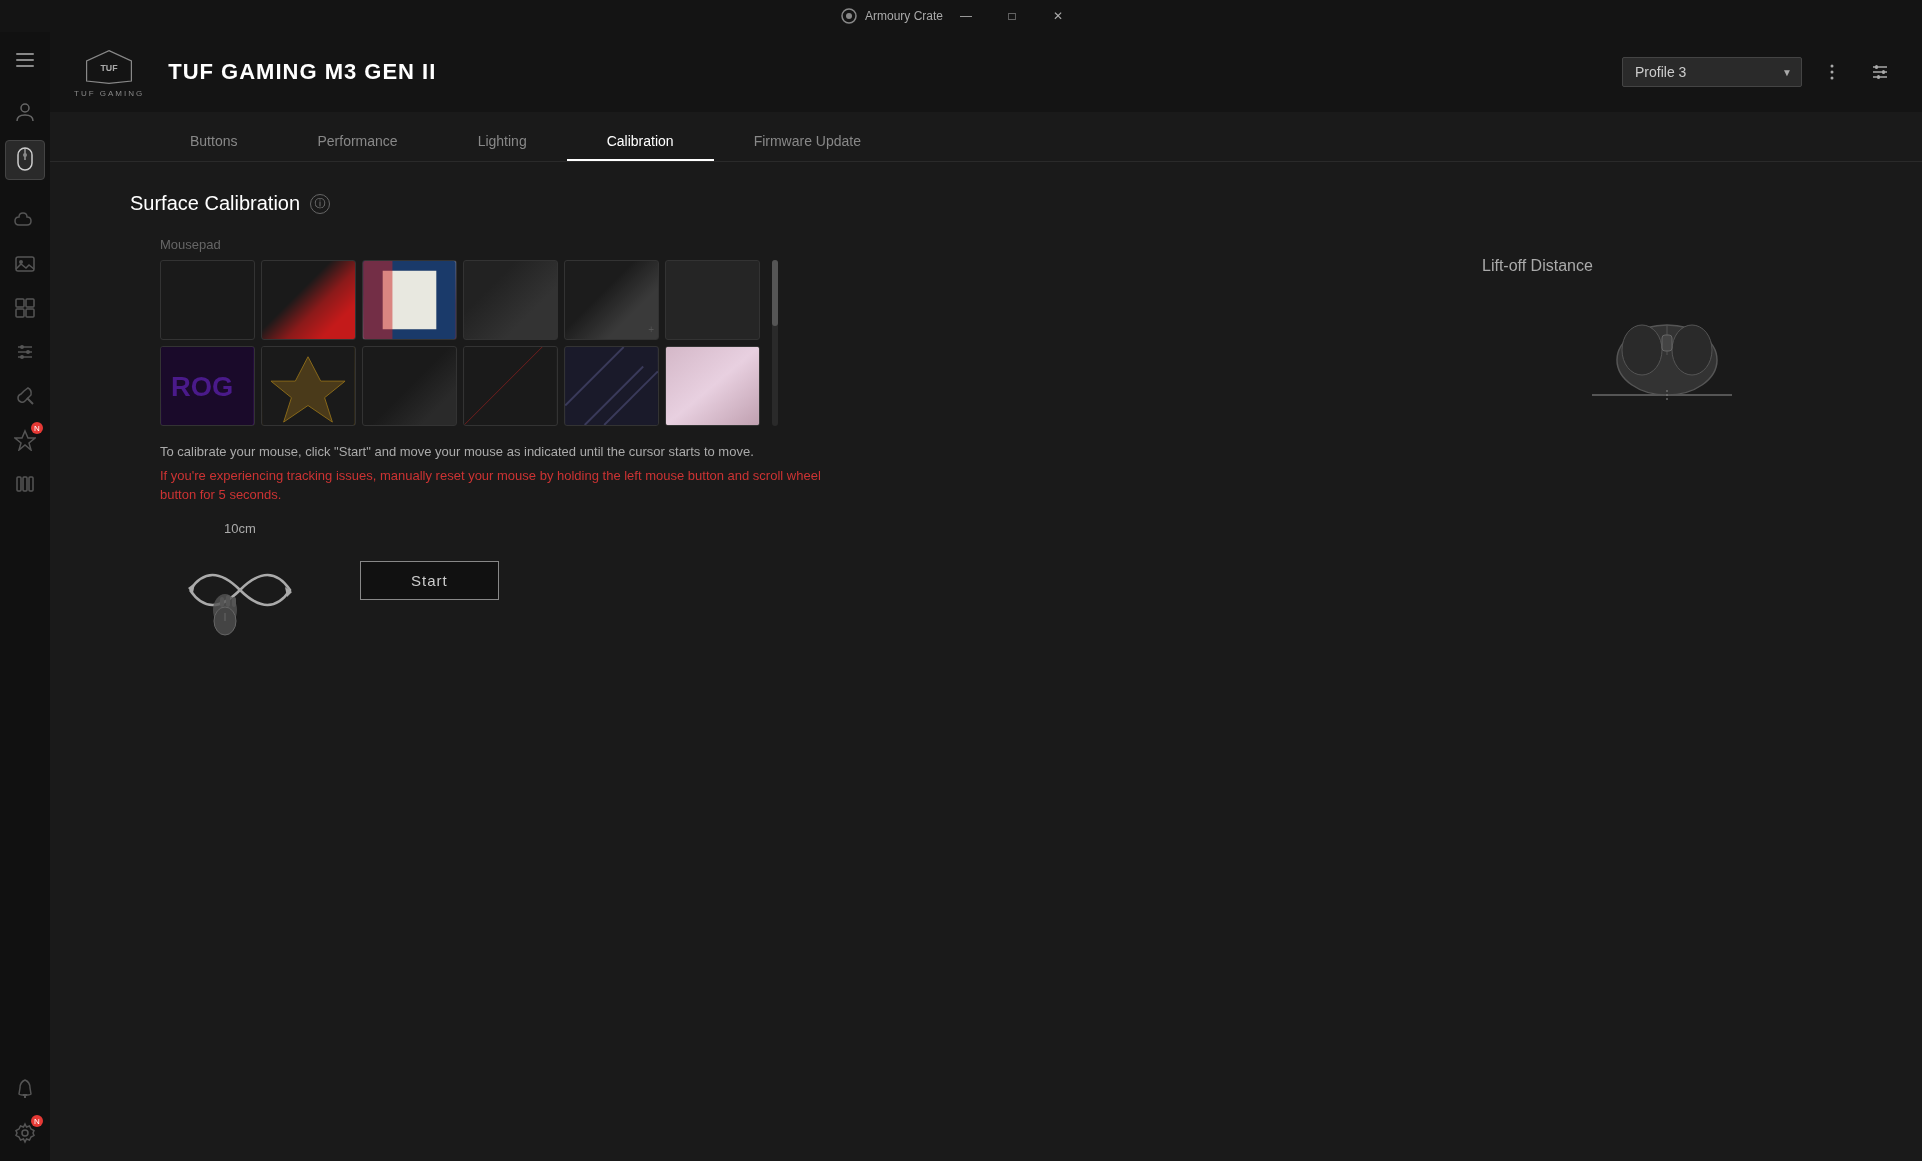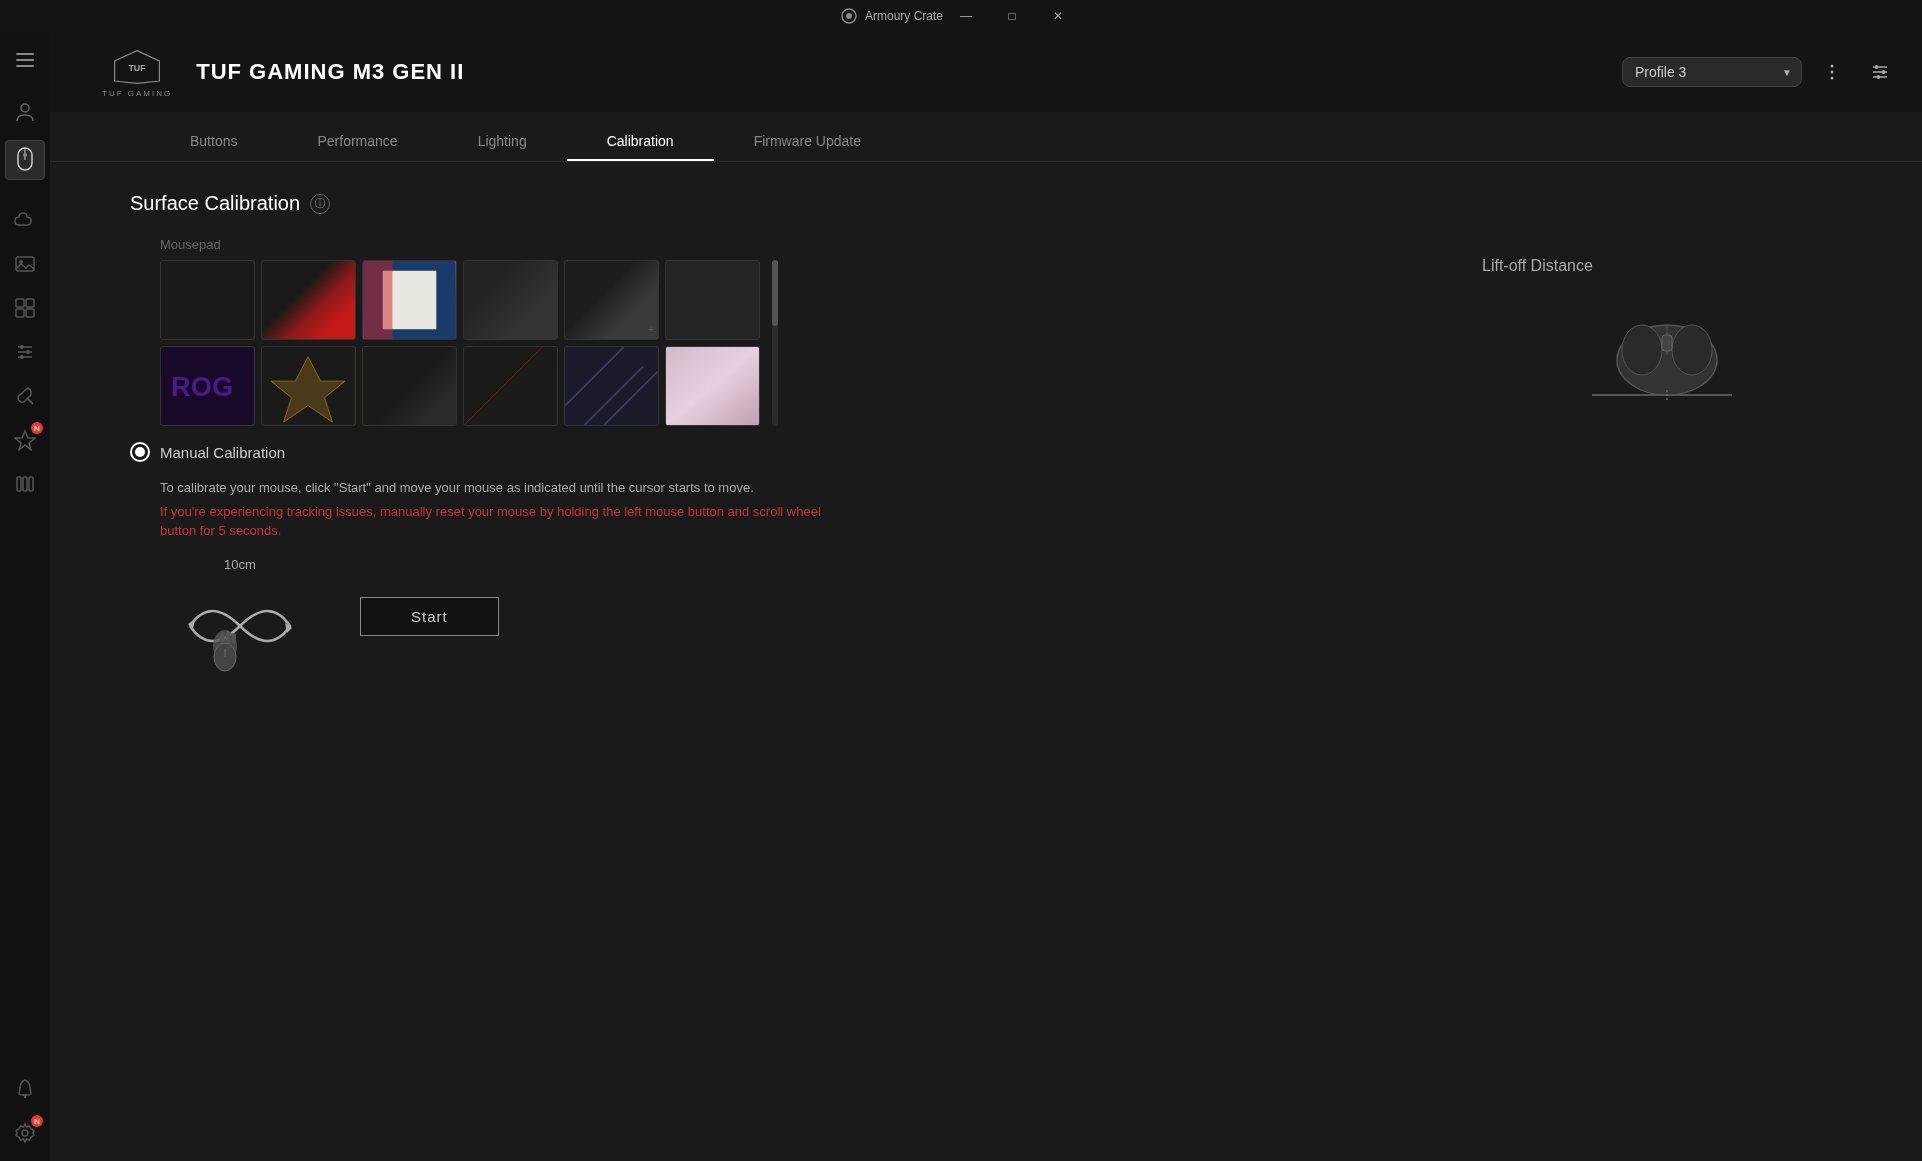--- a/index.html
+++ b/index.html
@@ -126,21 +126,20 @@
       align-items: center;
       padding: 0 24px;
       gap: 16px;
       flex-shrink: 0;
     }
     .brand-logo {
       display: flex;
       flex-direction: column;
       align-items: center;
       gap: 2px;
-      margin-left: 28px;
     }
     .tuf-logo-svg {
       width: 48px;
       height: 40px;
     }
     .brand-sub {
       font-size: 8px;
       color: #888;
       letter-spacing: 2px;
     }
@@ -157,21 +156,21 @@
       display: flex;
       align-items: center;
       gap: 12px;
     }
     .profile-select {
       background: #2a2a2a;
       border: 1px solid #444;
       color: #ccc;
       padding: 6px 32px 6px 12px;
       font-size: 14px;
-      border-radius: 8px;
+      border-radius: 2px;
       appearance: none;
       width: 180px;
       cursor: pointer;
     }
     .profile-select-wrapper {
       position: relative;
     }
     .profile-select-wrapper::after {
       content: '▼';
       position: absolute;
@@ -754,24 +753,20 @@
                 </div>
               </div>
 
               <div style="width:6px;background:#2a2a2a;border-radius:3px;position:relative;height:166px;">
                 <div style="width:6px;height:66px;background:#555;border-radius:3px;position:absolute;top:0;"></div>
               </div>
             </div>
           </div>
 
           <div class="manual-section">
-            <div class="radio-option">
-              <div class="radio-circle selected"></div>
-              <span class="radio-label">Manual Calibration</span>
-            </div>
 
             <p class="calibration-desc">To calibrate your mouse, click "Start" and move your mouse as indicated until the cursor starts to move.</p>
             <p class="calibration-warning">If you're experiencing tracking issues, manually reset your mouse by holding the left mouse button and scroll wheel button for 5 seconds.</p>
 
             <div class="calibration-diagram">
               <div class="diagram-box">
                 <span class="diagram-label">10cm</span>
 
                 <div class="diagram-visual">
                   <svg width="160" height="100" viewBox="0 0 160 100">

